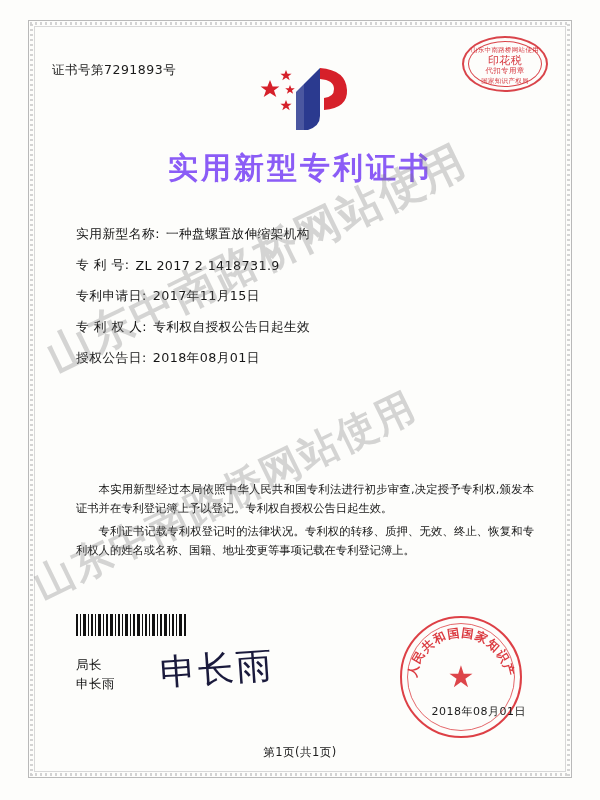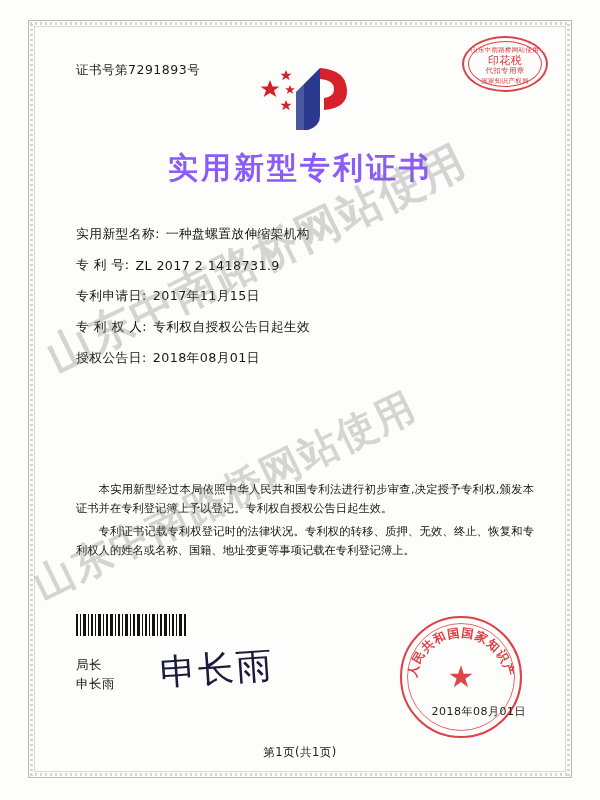--- a/index.html
+++ b/index.html
@@ -45,21 +45,21 @@
   }
   .orn.top { left: 30px; right: 30px; top: 22px; height: 3px; }
   .orn.bottom { left: 30px; right: 30px; bottom: 24px; height: 3px; }
   .orn.left { left: 30px; top: 22px; bottom: 24px; width: 3px;
     background-image: repeating-linear-gradient(0deg, #cfcfcf 0 2px, transparent 2px 5px); }
   .orn.right { right: 30px; top: 22px; bottom: 24px; width: 3px;
     background-image: repeating-linear-gradient(0deg, #cfcfcf 0 2px, transparent 2px 5px); }
 
   .cert-no {
     position: absolute;
-    left: 76px;
+    left: 52px;
     top: 62px;
     font-size: 12.5px;
     color: #1b1b1b;
     letter-spacing: .5px;
   }
 
   
   .stamp-top {
     position: absolute;
     right: 52px;

